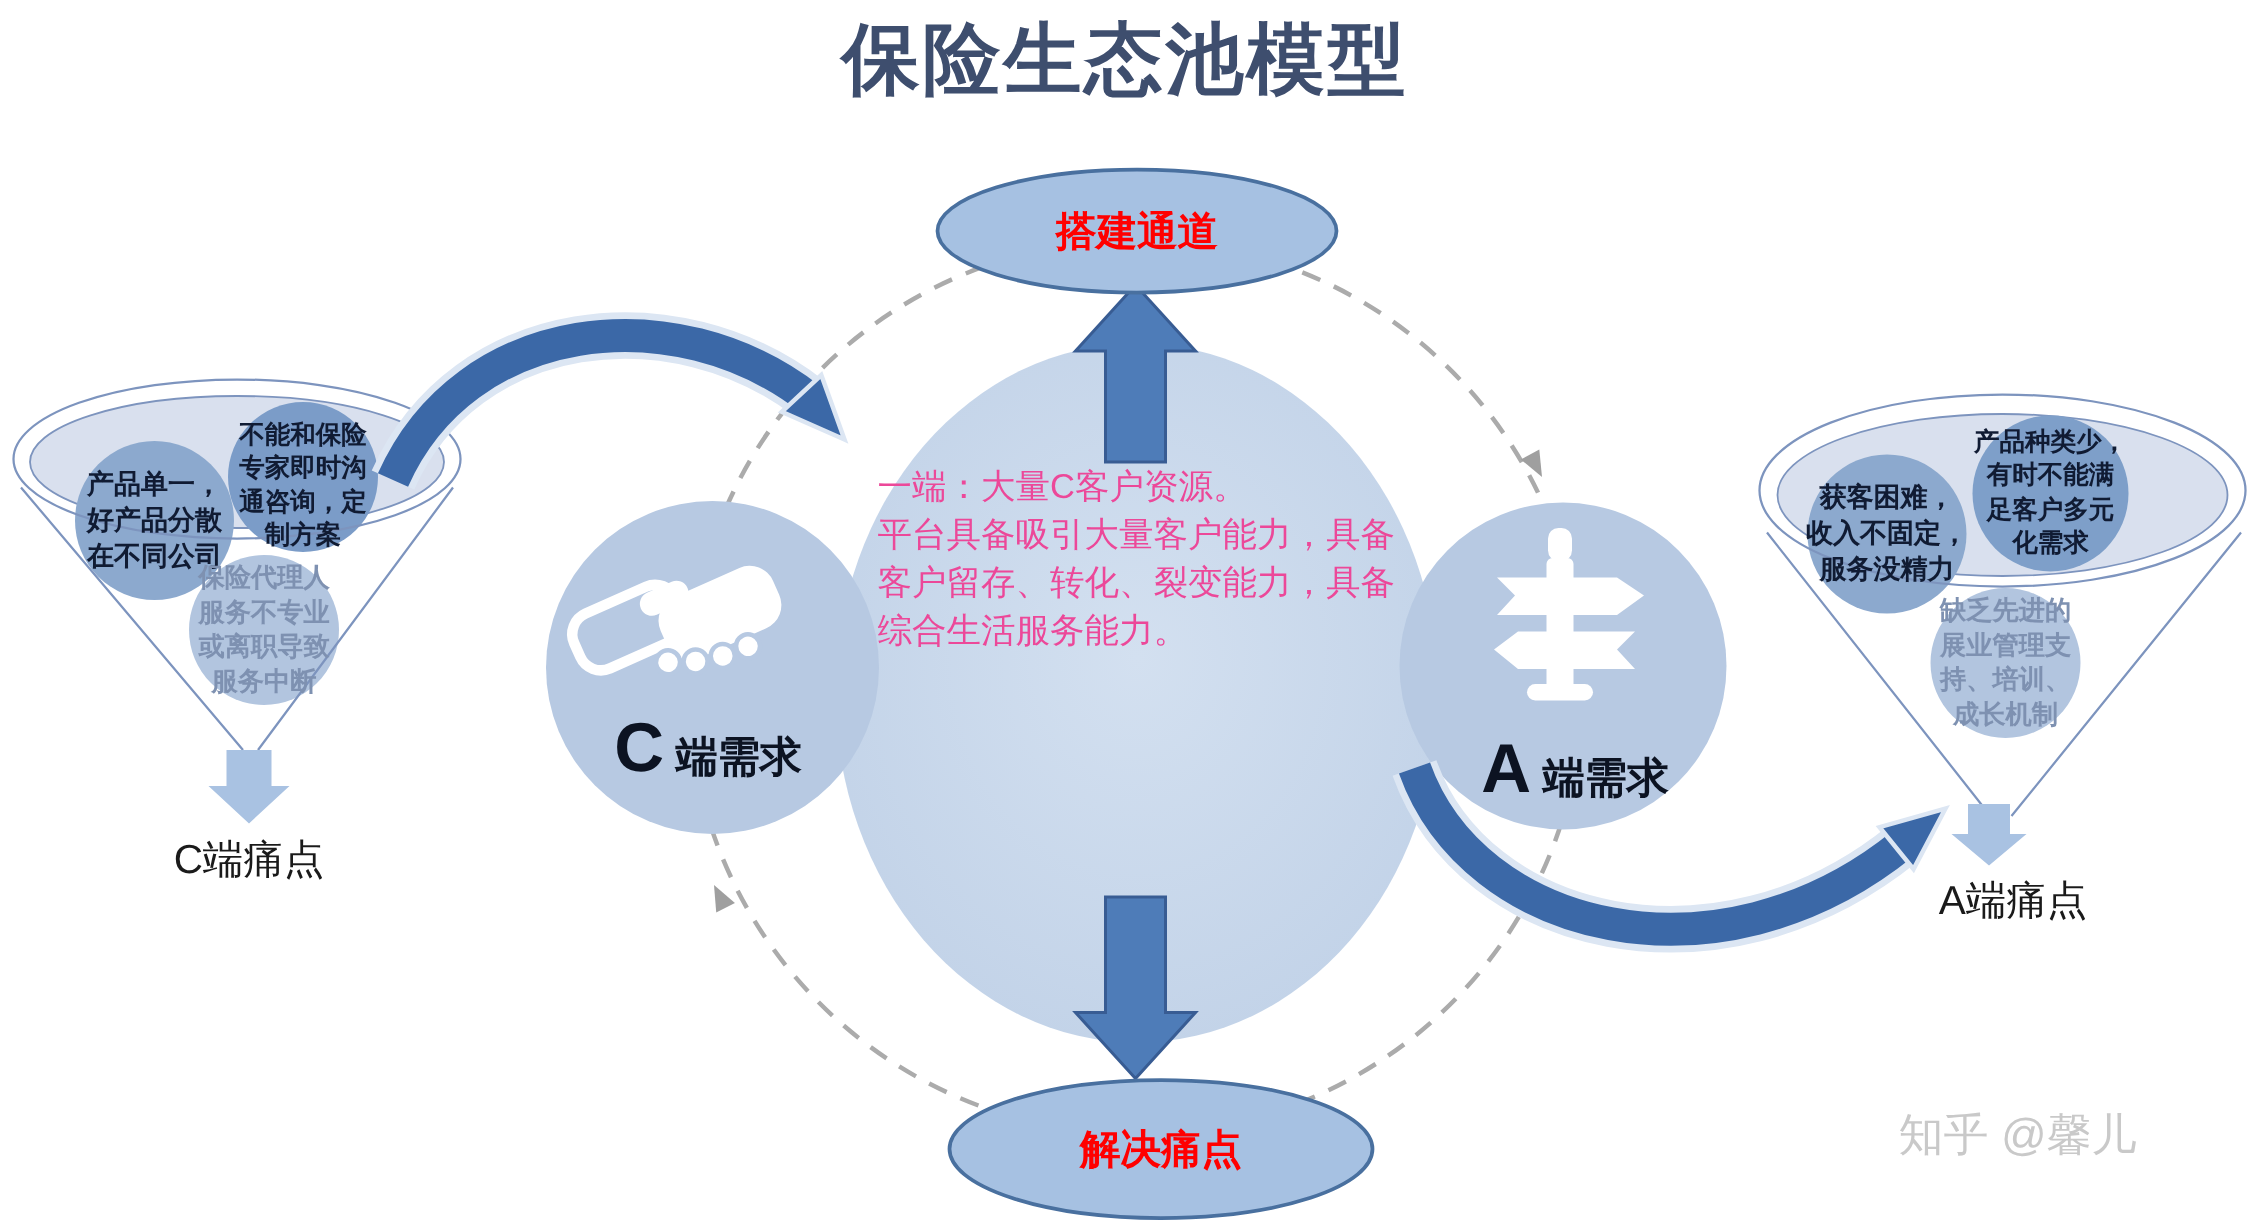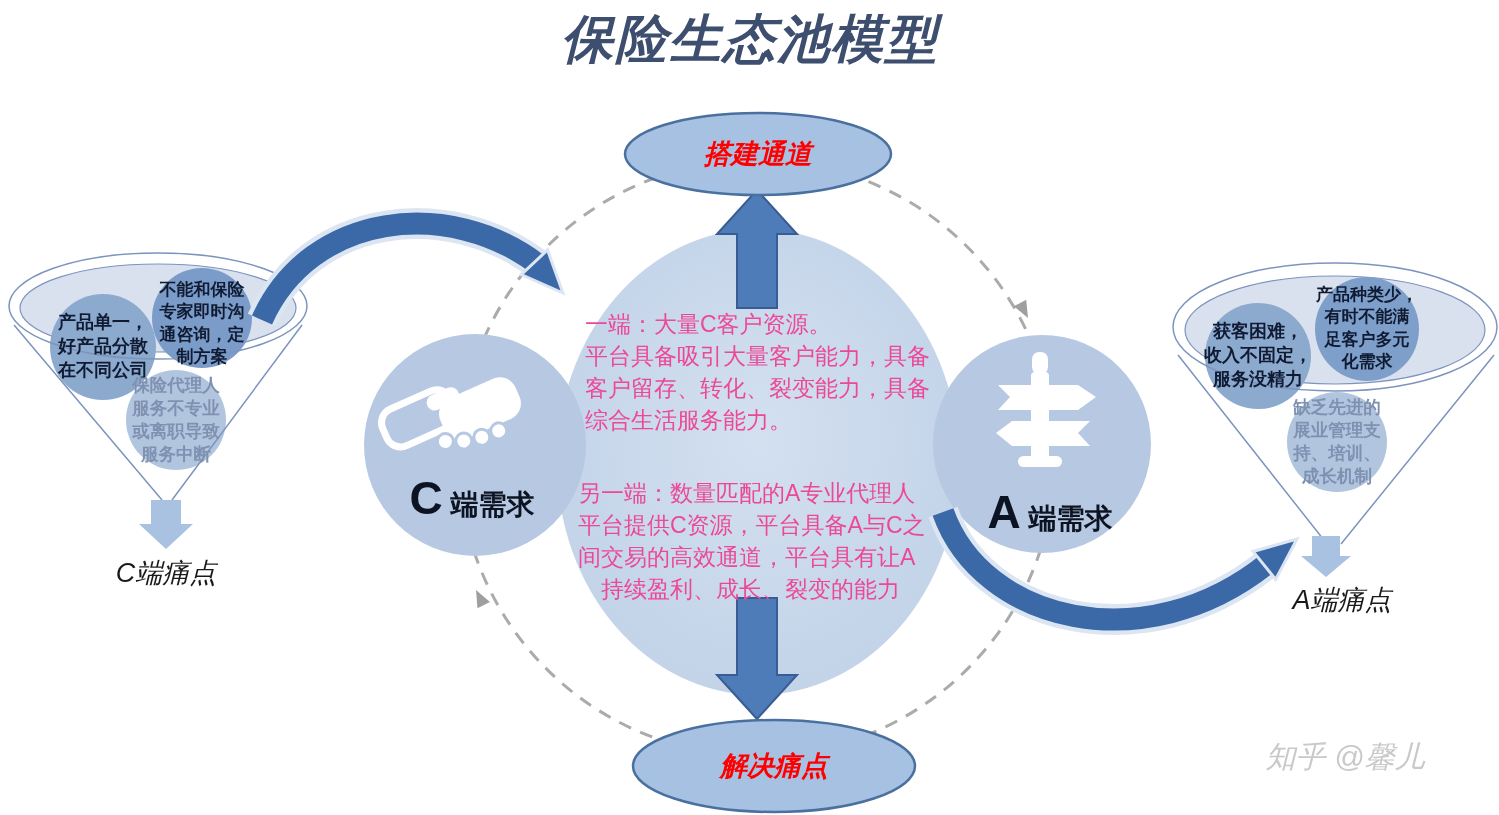--- a/index.html
+++ b/index.html
@@ -2,21 +2,21 @@
 <html style="--title-color: #3E4E6E; --red: #FF0000; --oval-fill: #A6C1E2; --oval-border: #49709F; --center-fill: #C7D6EA; --side-circle-fill: #B7C9E2; --arrow-fill: #4E7CB8; --curve-arrow: #3B68A7; --bubble-dark-text: #101B33; --bubble-muted-text: #7E91B1; --watermark-color: #C9C9C9;"><head>
 <meta charset="utf-8">
 <style>
   html,body{margin:0;padding:0;background:#fff;}
   #stage{
     position:relative;width:1499px;height:815px;overflow:hidden;background:#fff;
     font-family:"Liberation Sans","DejaVu Sans",sans-serif;
   }
   #stage svg{position:absolute;left:0;top:0;}
   .txt{position:absolute;white-space:pre-line;}
-  .center-xy{transform:translate(-50%,-50%);text-align:center;font-style:italic;}
+  .center-xy{transform:translate(-50%,-50%);text-align:center;}
   .page-title{
     left:750px;top:40px;font-size:52px;font-weight:bold;color:var(--title-color);
     letter-spacing:2px;
   }
   .oval-label{font-size:27px;font-weight:bold;color:var(--red);}
   .big-circle-title{left:760px;top:450px;font-size:43px;font-weight:bold;color:#000;letter-spacing:1px;}
   .para{font-size:23px;line-height:32px;color:#ec4899;text-align:left;}
   .bubble-txt{font-weight:bold;text-align:center;transform:translate(-50%,-50%);line-height:1.32;}
   .bubble-dark{color:var(--bubble-dark-text);}
   .bubble-muted{color:var(--bubble-muted-text);}
@@ -109,24 +109,20 @@
 
   <div class="txt page-title center-xy">保险生态池模型</div>
 
   <div class="txt oval-label center-xy" style="left:758px;top:154px;">搭建通道</div>
   <div class="txt oval-label center-xy" style="left:774px;top:766px;">解决痛点</div>
 
   <div class="txt para" style="left:585px;top:308px;width:390px;">一端：大量C客户资源。
 平台具备吸引大量客户能力，具备
 客户留存、转化、裂变能力，具备
 综合生活服务能力。</div>
-  <div class="txt para" style="left:578px;top:477px;width:390px;">另一端：数量匹配的A专业代理人
-平台提供C资源，平台具备A与C之
-间交易的高效通道，平台具有让A
-　持续盈利、成长、裂变的能力</div>
 
   <div class="txt node-label" style="left:1050px;top:512px;transform:translate(-50%,-50%);"><span class="node-letter">A</span><span class="node-rest"> 端需求</span></div>
   <div class="txt node-label" style="left:472px;top:498px;transform:translate(-50%,-50%);"><span class="node-letter">C</span><span class="node-rest"> 端需求</span></div>
 
   <div class="txt bubble-txt bubble-dark" style="left:103px;top:347px;width:130px;font-size:18px;">产品单一，
 好产品分散
 在不同公司</div>
   <div class="txt bubble-txt bubble-dark" style="left:202px;top:324px;width:120px;font-size:17px;">不能和保险
 专家即时沟
 通咨询，定

